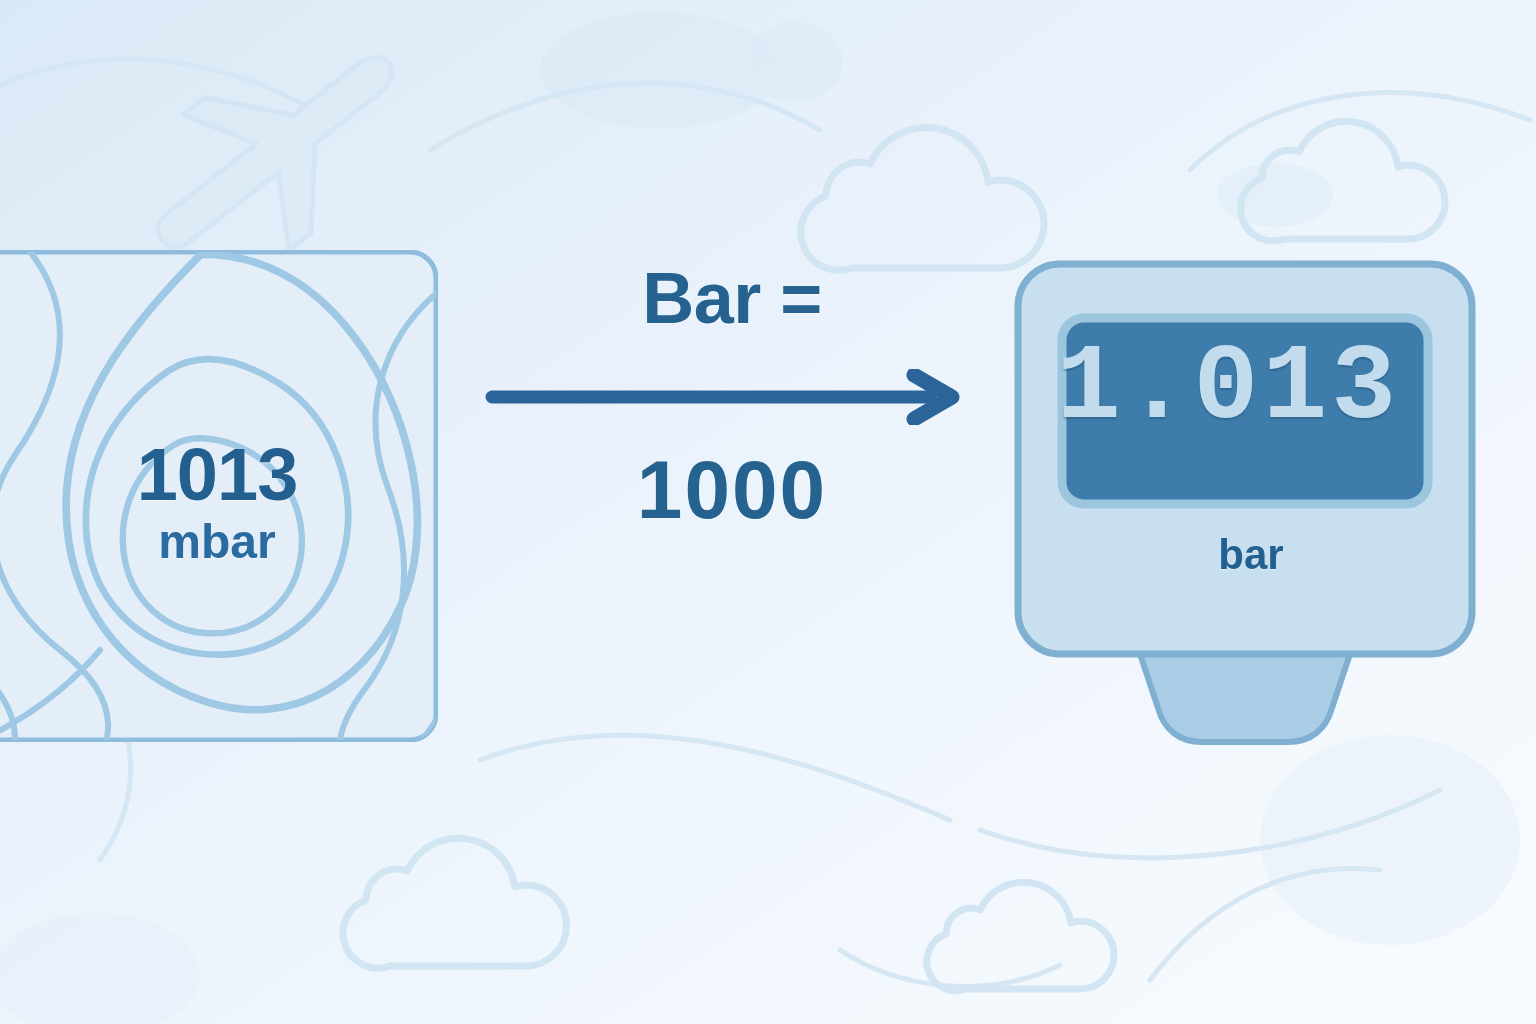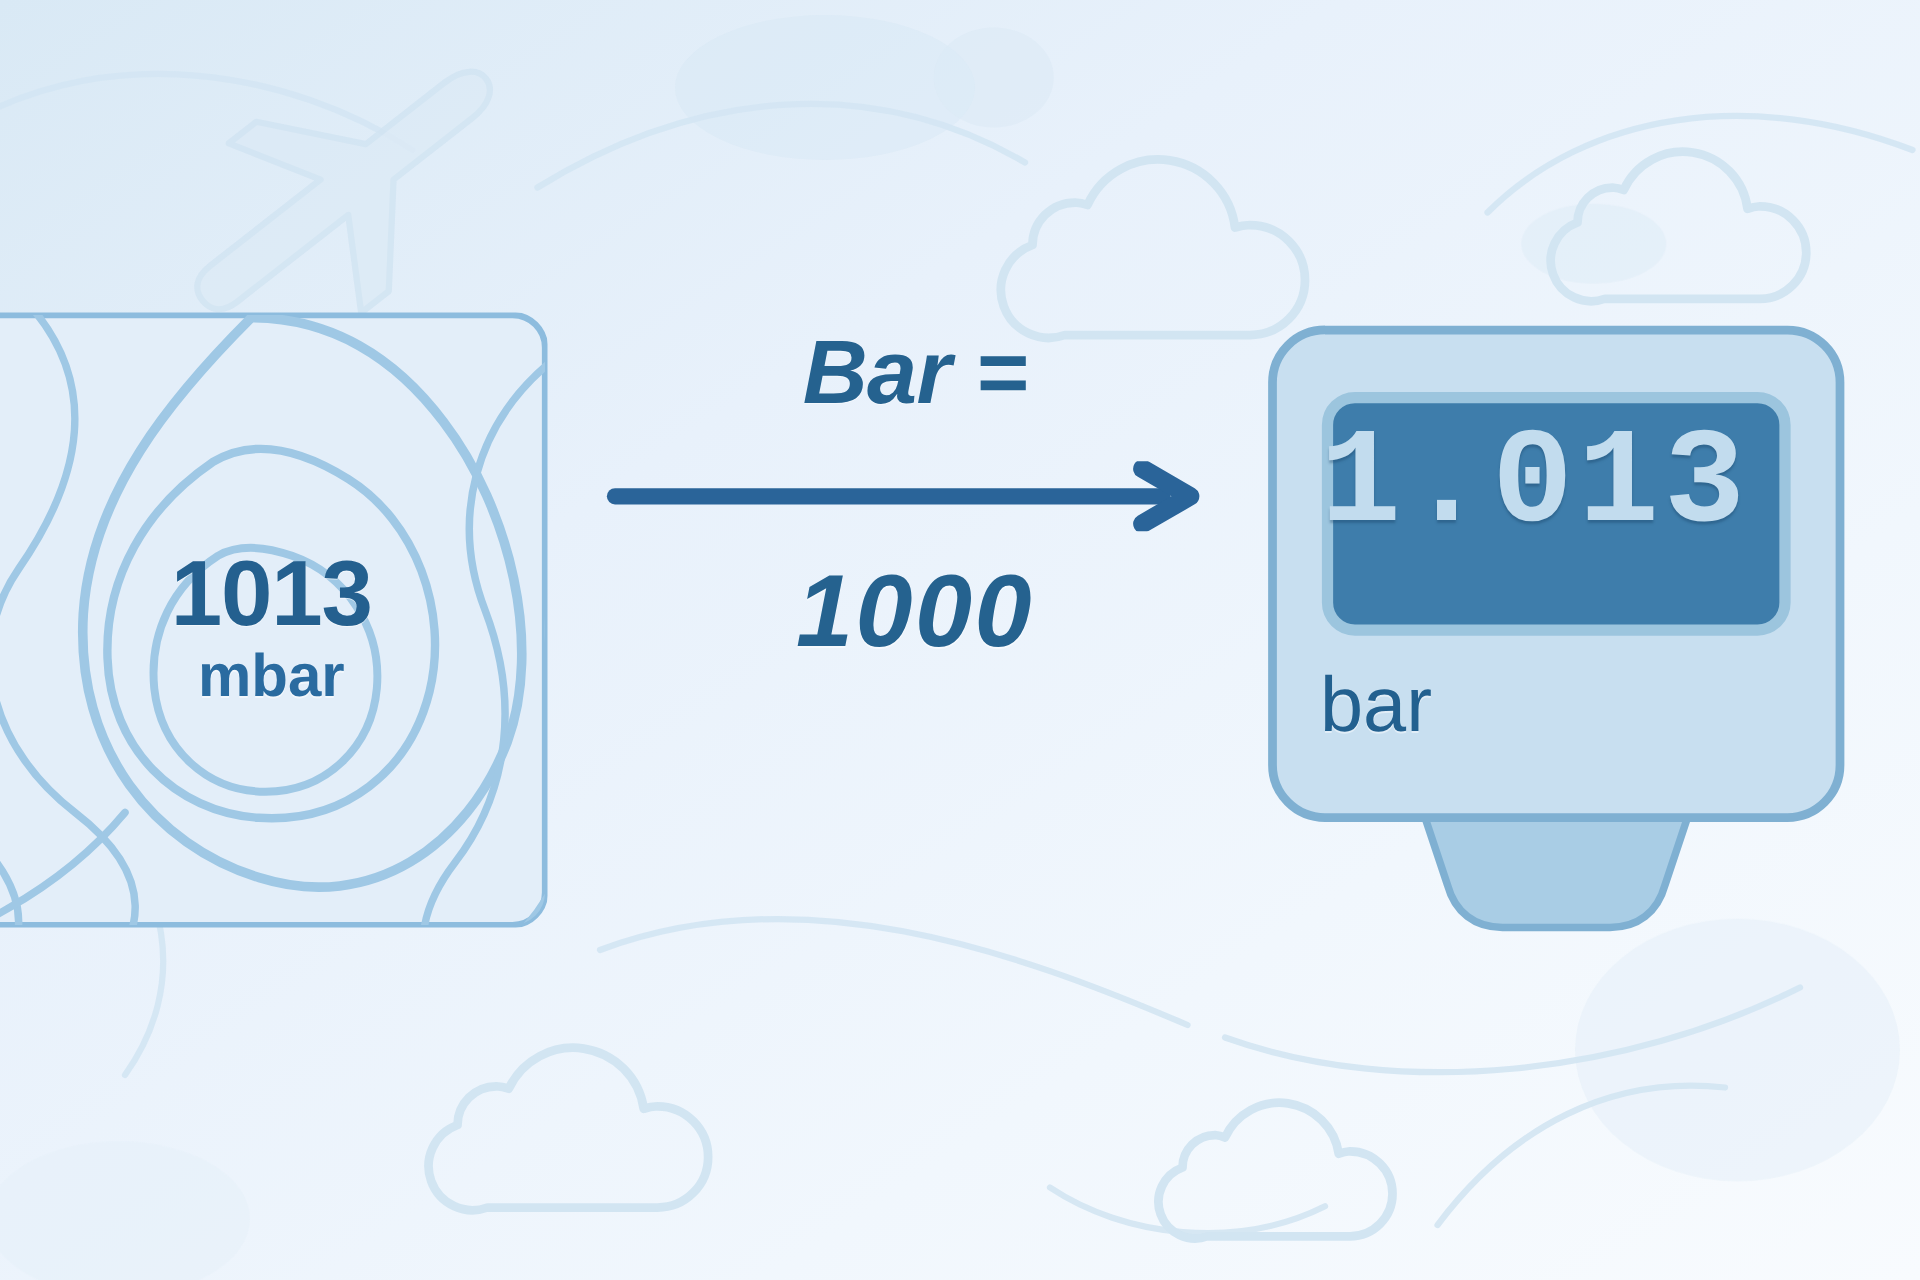--- a/index.html
+++ b/index.html
@@ -63,21 +63,20 @@
     text-shadow: 0 1px 0 rgba(255,255,255,.55);
   }
 
   
   .formula {
     position: absolute;
     left: 462px;
     top: 262px;
     width: 540px;
     text-align: center;
-    font-style: italic;
   }
   .formula-line1 {
     font-size: 72px;
     font-weight: bold;
     color: #256architecture;
     color: #25628f;
     line-height: 1.02;
     letter-spacing: -0.5px;
     text-shadow: 0 1px 0 rgba(255,255,255,.5);
   }
@@ -129,23 +128,23 @@
     color: #c2dcee;
     letter-spacing: 4px;
     line-height: 1;
     text-shadow: 0 2px 2px rgba(20,60,95,.35);
   }
   .device-unit {
     position: absolute;
     left: 46px;
     top: 278px;
     width: 390px;
-    text-align: left;
-    font-size: 62px;
-    font-weight: normal;
+    text-align: center;
+    font-size: 42px;
+    font-weight: bold;
     color: #22608f;
     line-height: 1;
     text-shadow: 0 1px 0 rgba(255,255,255,.45);
   }
 </style>
 </head>
 <body>
 
 <div id="stage">
 

